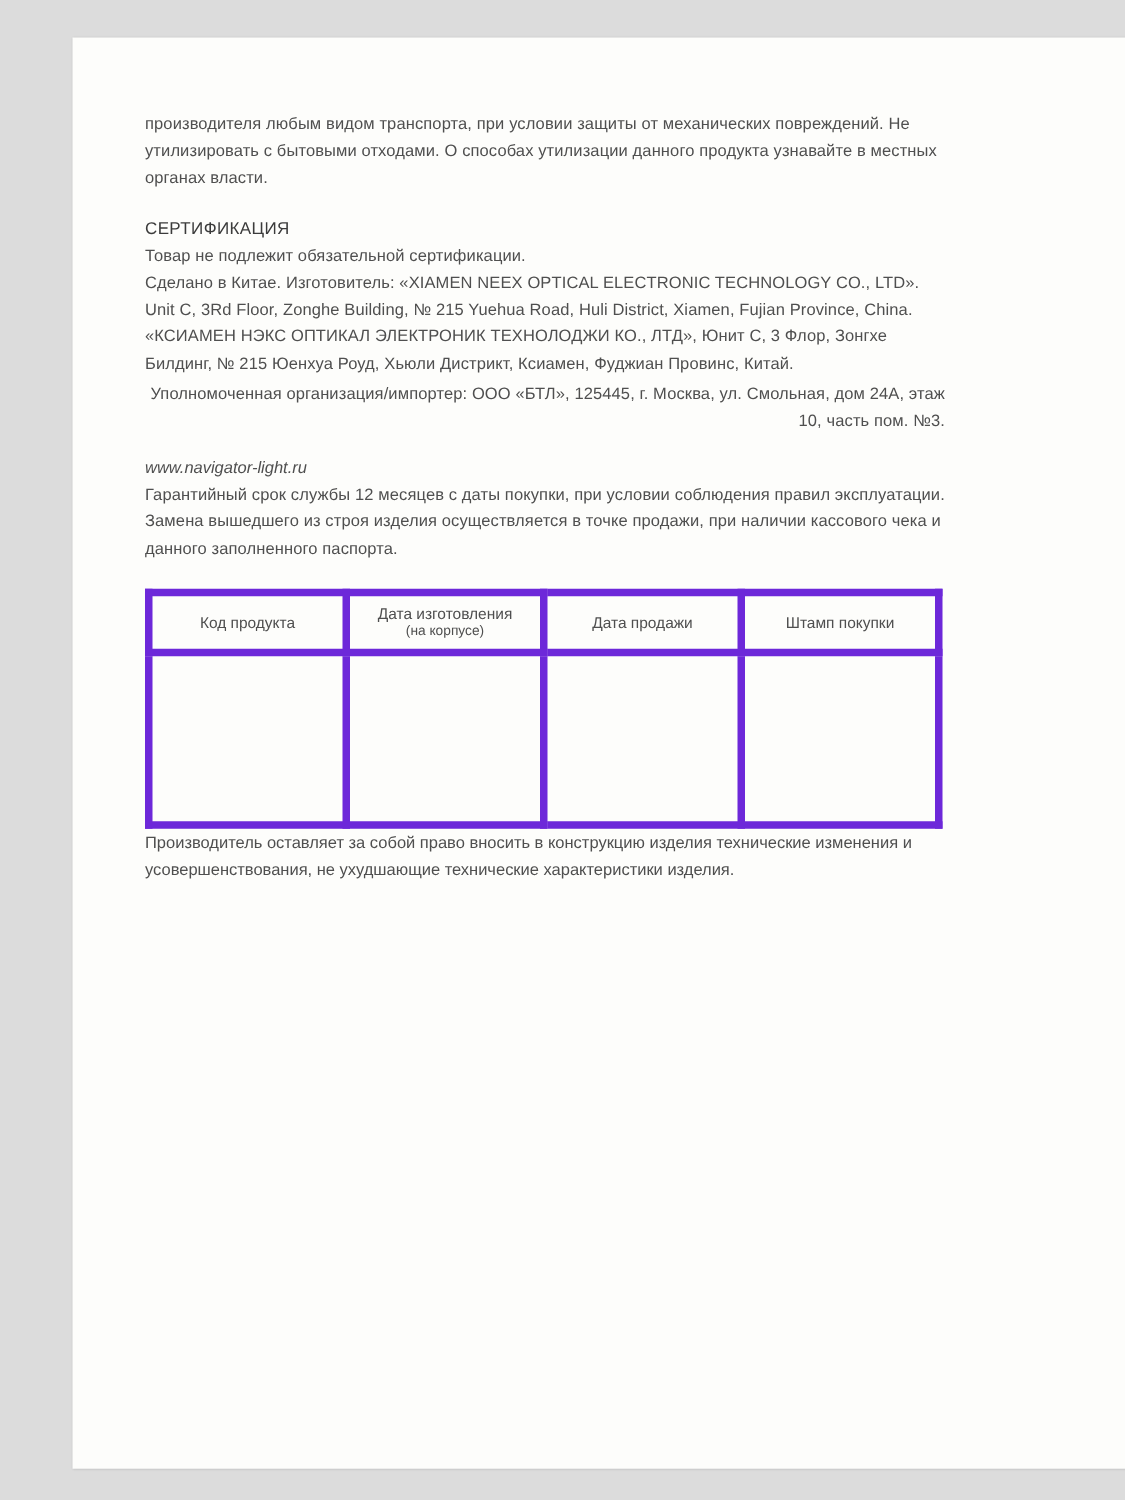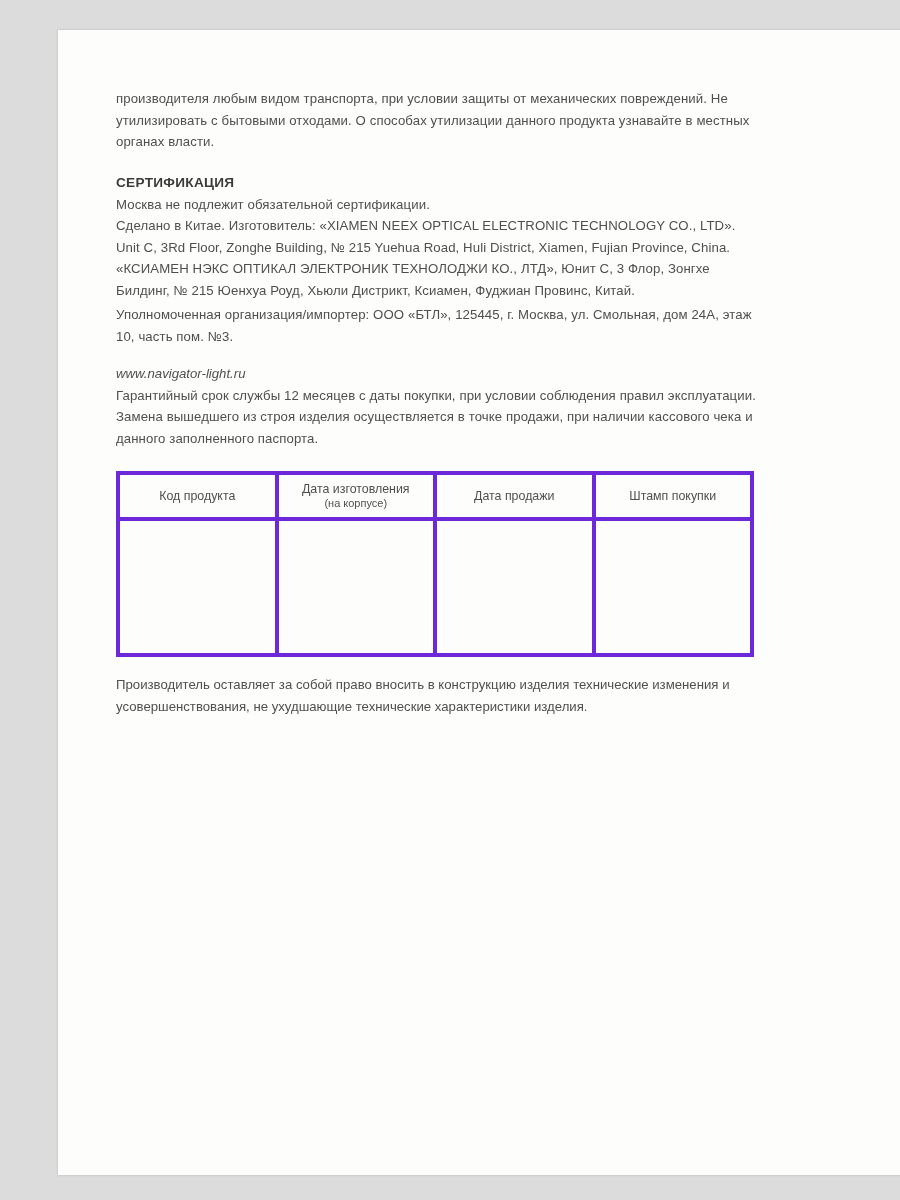--- a/index.html
+++ b/index.html
@@ -34,84 +34,84 @@
   }
   .body-text {
     font-size: 13.2px;
     line-height: 21.5px;
     color: #4f4f4f;
     text-align: left;
     letter-spacing: 0.1px;
   }
   .section-head {
     font-size: 13.6px;
-    font-weight: bold;
+    font-weight: normal;
     color: #3b3b3b;
     letter-spacing: 0.3px;
     margin-top: 22px;
     margin-bottom: 4px;
   }
-  .gap-small { margin-top: 3px; }
+  .gap-small { margin-top: 3px; text-align: right; }
   .intro {
     margin-bottom: 2px;
   }
   .site-link {
     font-size: 13.2px;
     line-height: 21.5px;
     font-style: italic;
     color: #4f4f4f;
     text-decoration: none;
     display: inline-block;
     margin-top: 16px;
   }
   .warranty-table {
     margin-top: 22px;
     border-collapse: collapse;
     width: 638px;
     table-layout: fixed;
   }
   .warranty-table th,
   .warranty-table td {
-    border: 4px solid #6d28d9;
+    border: 6px solid #6d28d9;
     font-weight: normal;
   }
   .warranty-table th {
     height: 38px;
     font-size: 12.4px;
     color: #4f4f4f;
     line-height: 15px;
     text-align: center;
     vertical-align: middle;
     padding: 2px 4px;
   }
   .warranty-table td {
     height: 130px;
   }
   .sub-note {
     display: block;
     font-size: 11px;
     line-height: 13px;
   }
   .footer-note {
-    margin-top: 17px;
+    margin-top: 0;
     font-size: 13.2px;
     line-height: 21.5px;
     color: #4f4f4f;
   }
 </style>
 </head>
 <body>
 
 <div class="page-sheet">
   <div class="page-inner">
 
     <p class="body-text intro">производителя любым видом транспорта, при условии защиты от механических повреждений. Не утилизировать с бытовыми отходами. О способах утилизации данного продукта узнавайте в местных органах власти.</p>
 
     <h2 class="section-head">СЕРТИФИКАЦИЯ</h2>
-    <p class="body-text">Москва не подлежит обязательной сертификации.</p>
+    <p class="body-text">Товар не подлежит обязательной сертификации.</p>
 
     <p class="body-text">Сделано в Китае. Изготовитель: «XIAMEN NEEX OPTICAL ELECTRONIC TECHNOLOGY CO., LTD». Unit C, 3Rd Floor, Zonghe Building, № 215 Yuehua Road, Huli District, Xiamen, Fujian Province, China. «КСИАМЕН НЭКС ОПТИКАЛ ЭЛЕКТРОНИК ТЕХНОЛОДЖИ КО., ЛТД», Юнит С, 3 Флор, Зонгхе Билдинг, № 215 Юенхуа Роуд, Хьюли Дистрикт, Ксиамен, Фуджиан Провинс, Китай.</p>
     <p class="body-text gap-small">Уполномоченная организация/импортер: ООО «БТЛ», 125445, г. Москва, ул. Смольная, дом 24А, этаж 10, часть пом. №3.</p>
     <a class="site-link" href="#">www.navigator-light.ru</a>
 
     <p class="body-text">Гарантийный срок службы 12 месяцев с даты покупки, при условии соблюдения правил эксплуатации. Замена вышедшего из строя изделия осуществляется в точке продажи, при наличии кассового чека и данного заполненного паспорта.</p>
 
     <table class="warranty-table">
       <thead>
         <tr>

